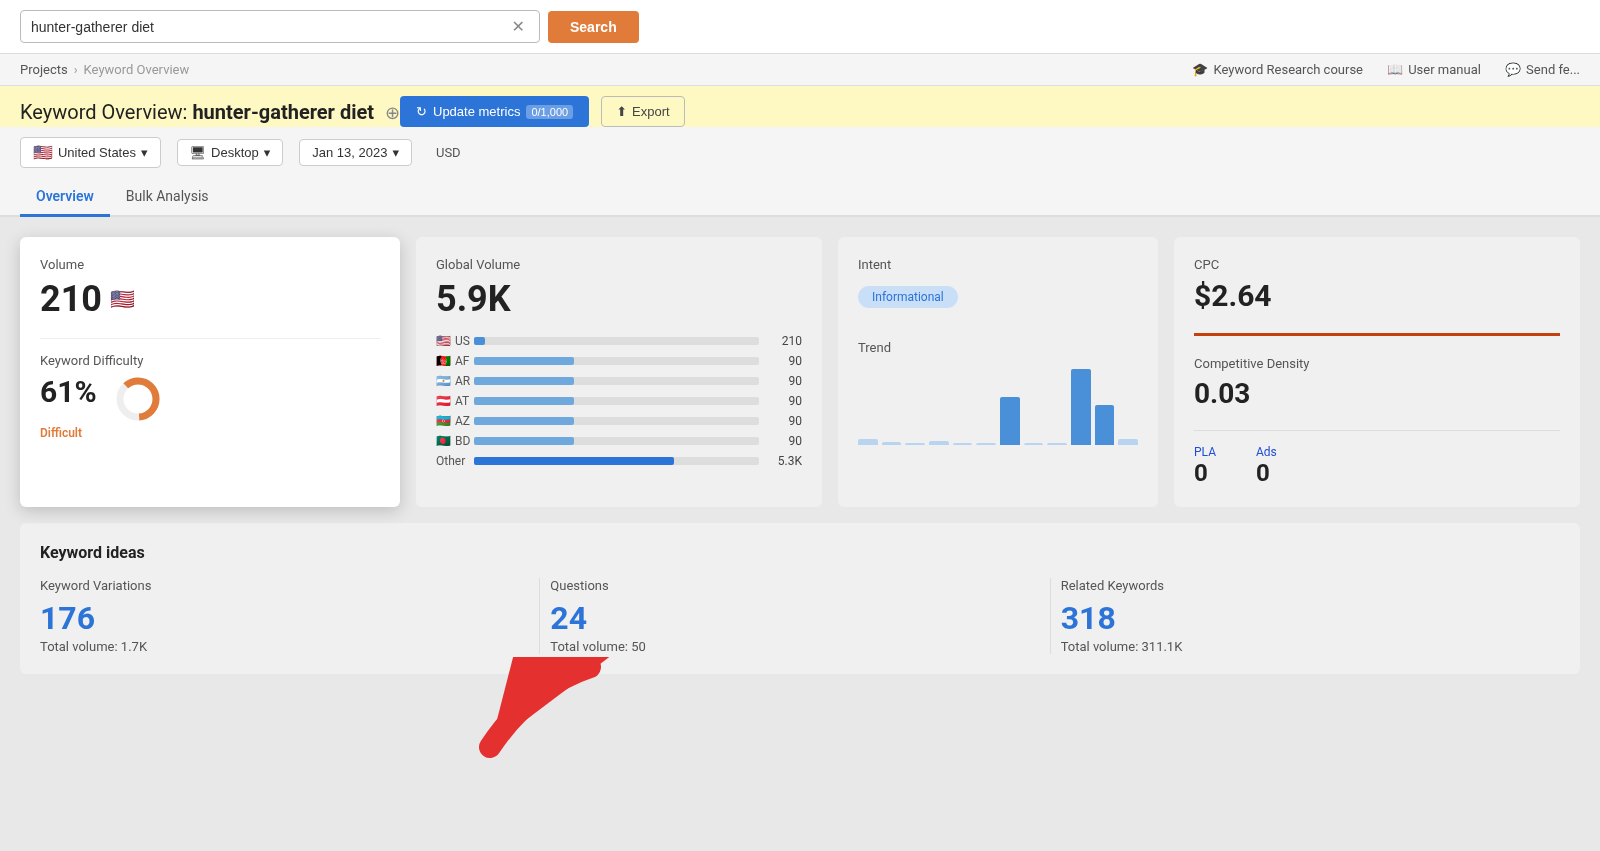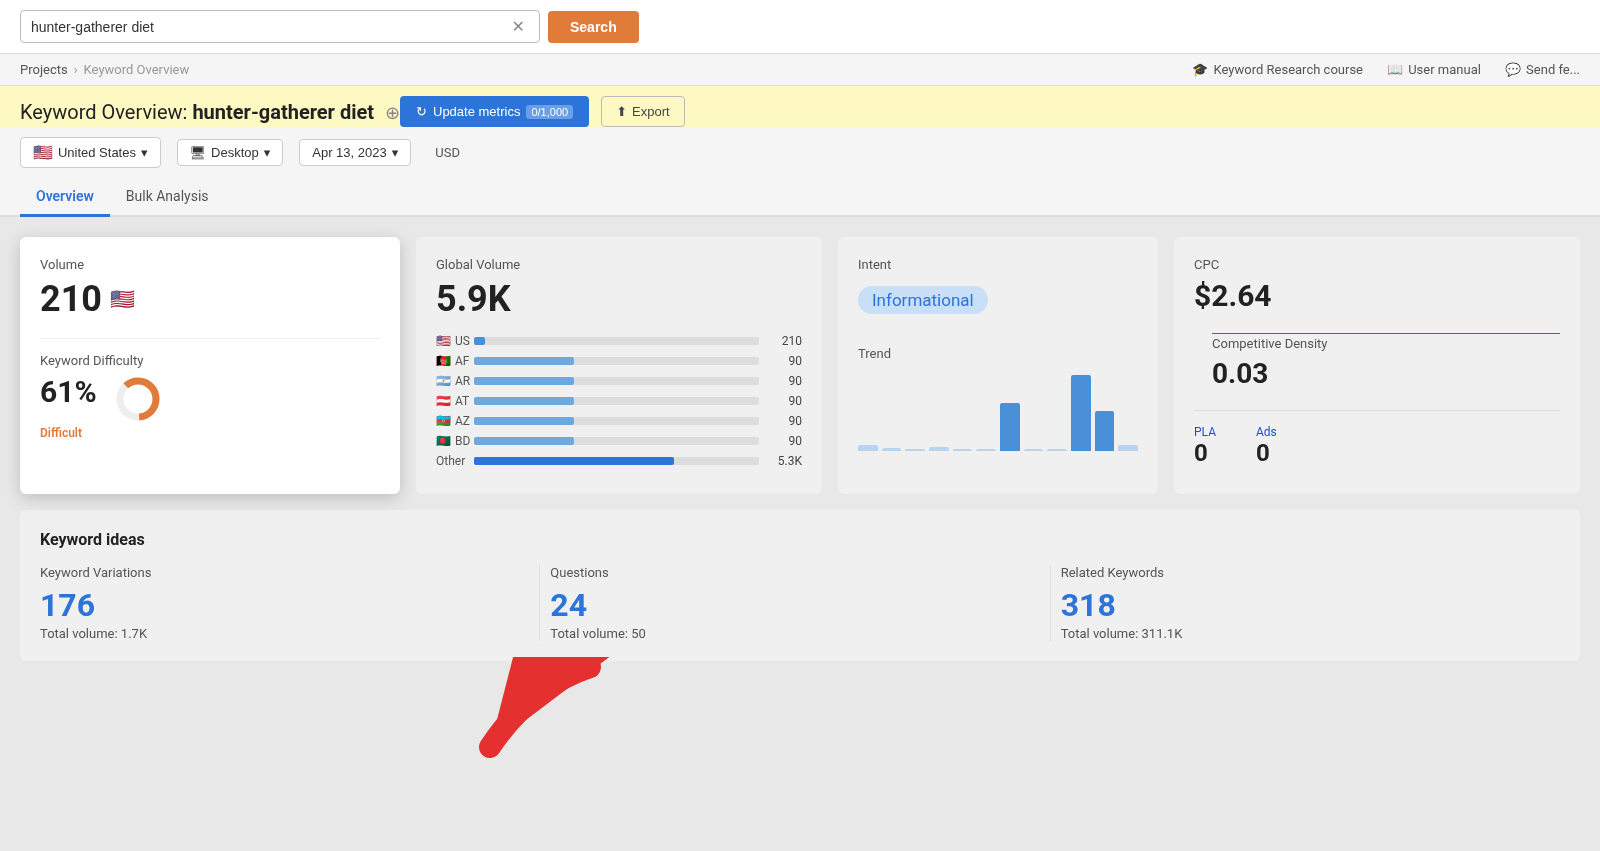--- a/index.html
+++ b/index.html
@@ -322,21 +322,21 @@
       flex-shrink: 0;
       background: #f0f0f0;
       border-radius: 6px;
       padding: 20px;
     }
     .intent-badge {
       background: #c8dff7;
       color: #2c74d8;
       border-radius: 20px;
       padding: 4px 14px;
-      font-size: 17px;
+      font-size: 12px;
       display: inline-block;
       margin-top: 8px;
     }
 
     
     .trend-section {
       margin-top: 32px;
     }
     .trend-bars {
       display: flex;
@@ -360,23 +360,22 @@
       padding: 20px;
     }
     .cpc-value {
       font-size: 30px;
       font-weight: 700;
       color: #222;
       margin-top: 6px;
     }
     .comp-density-section {
       margin-top: 20px;
-      padding-top: 2px;
-      border-top: 1px solid #c2410c;
-      margin-left: 18px;
+      padding-top: 20px;
+      border-top: 3px solid #c2410c;
     }
     .comp-value {
       font-size: 28px;
       font-weight: 700;
       color: #222;
       margin-top: 4px;
     }
     .pla-ads-row {
       display: flex;
       gap: 40px;
@@ -501,21 +500,21 @@
     <span class="flag">🇺🇸</span>
     <span>United States</span>
     <span>▾</span>
   </button>
   <button class="filter-btn">
     <span>🖥</span>
     <span>Desktop</span>
     <span>▾</span>
   </button>
   <button class="filter-btn">
-    <span>Apr 13, 2023</span>
+    <span>Jan 13, 2023</span>
     <span>▾</span>
   </button>
   <span class="currency-text">USD</span>
 </div>
 
 <div class="tabs-row">
   <div class="tab active">Overview</div>
   <div class="tab">Bulk Analysis</div>
 </div>
 

